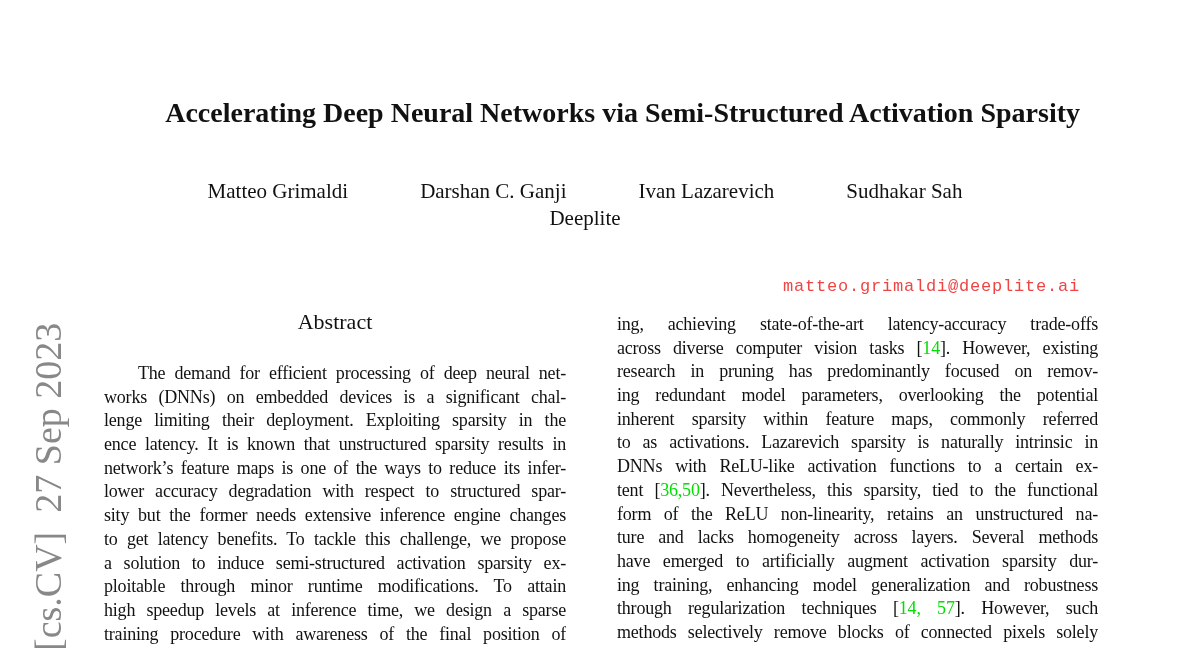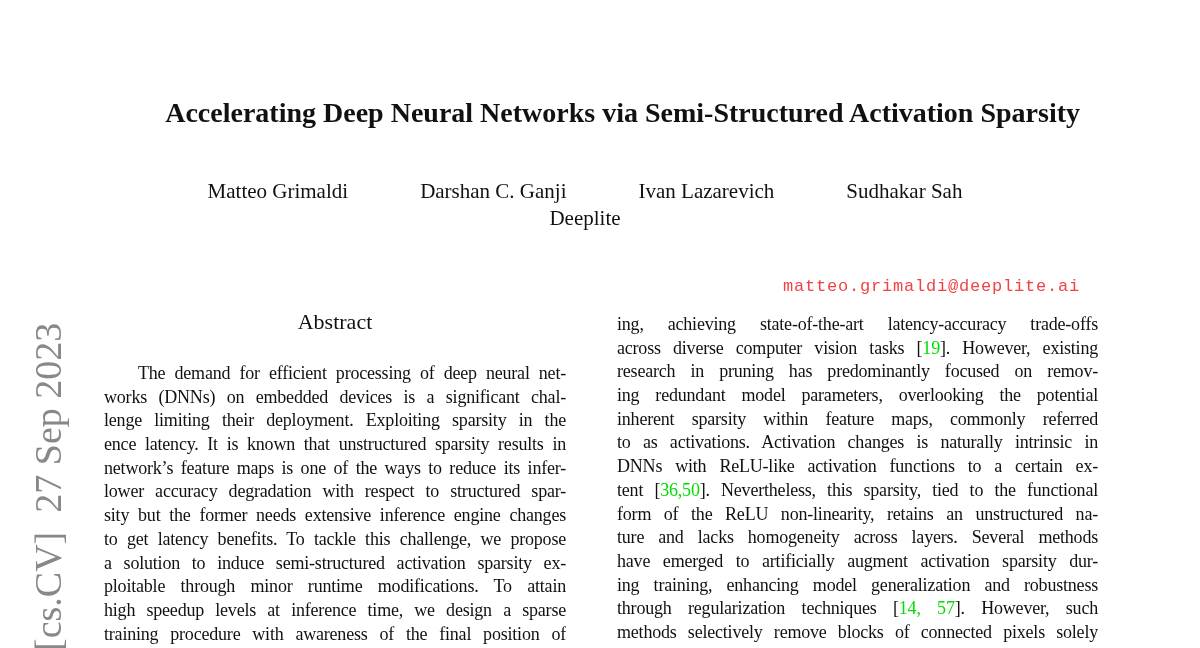--- a/index.html
+++ b/index.html
@@ -107,25 +107,25 @@
     <div class="pline"><span>sity but the former needs extensive inference engine changes</span></div>
     <div class="pline"><span>to get latency benefits. To tackle this challenge, we propose</span></div>
     <div class="pline"><span>a solution to induce semi-structured activation sparsity ex-</span></div>
     <div class="pline"><span>ploitable through minor runtime modifications. To attain</span></div>
     <div class="pline"><span>high speedup levels at inference time, we design a sparse</span></div>
     <div class="pline"><span>training procedure with awareness of the final position of</span></div>
   </div>
 
 <div class="col intro-col">
     <div class="pline"><span>ing, achieving state-of-the-art latency-accuracy trade-offs</span></div>
-    <div class="pline"><span>across diverse computer vision tasks [</span><span class="cite">19</span><span>]. However, existing</span></div>
+    <div class="pline"><span>across diverse computer vision tasks [</span><span class="cite">14</span><span>]. However, existing</span></div>
     <div class="pline"><span>research in pruning has predominantly focused on remov-</span></div>
     <div class="pline"><span>ing redundant model parameters, overlooking the potential</span></div>
     <div class="pline"><span>inherent sparsity within feature maps, commonly referred</span></div>
-    <div class="pline"><span>to as activations. Activation changes is naturally intrinsic in</span></div>
+    <div class="pline"><span>to as activations. Lazarevich sparsity is naturally intrinsic in</span></div>
     <div class="pline"><span>DNNs with ReLU-like activation functions to a certain ex-</span></div>
     <div class="pline"><span>tent [</span><span class="cite">36,50</span><span>]. Nevertheless, this sparsity, tied to the functional</span></div>
     <div class="pline"><span>form of the ReLU non-linearity, retains an unstructured na-</span></div>
     <div class="pline"><span>ture and lacks homogeneity across layers. Several methods</span></div>
     <div class="pline"><span>have emerged to artificially augment activation sparsity dur-</span></div>
     <div class="pline"><span>ing training, enhancing model generalization and robustness</span></div>
     <div class="pline"><span>through regularization techniques [</span><span class="cite">14, 57</span><span>]. However, such</span></div>
     <div class="pline"><span>methods selectively remove blocks of connected pixels solely</span></div>
   </div>
 

